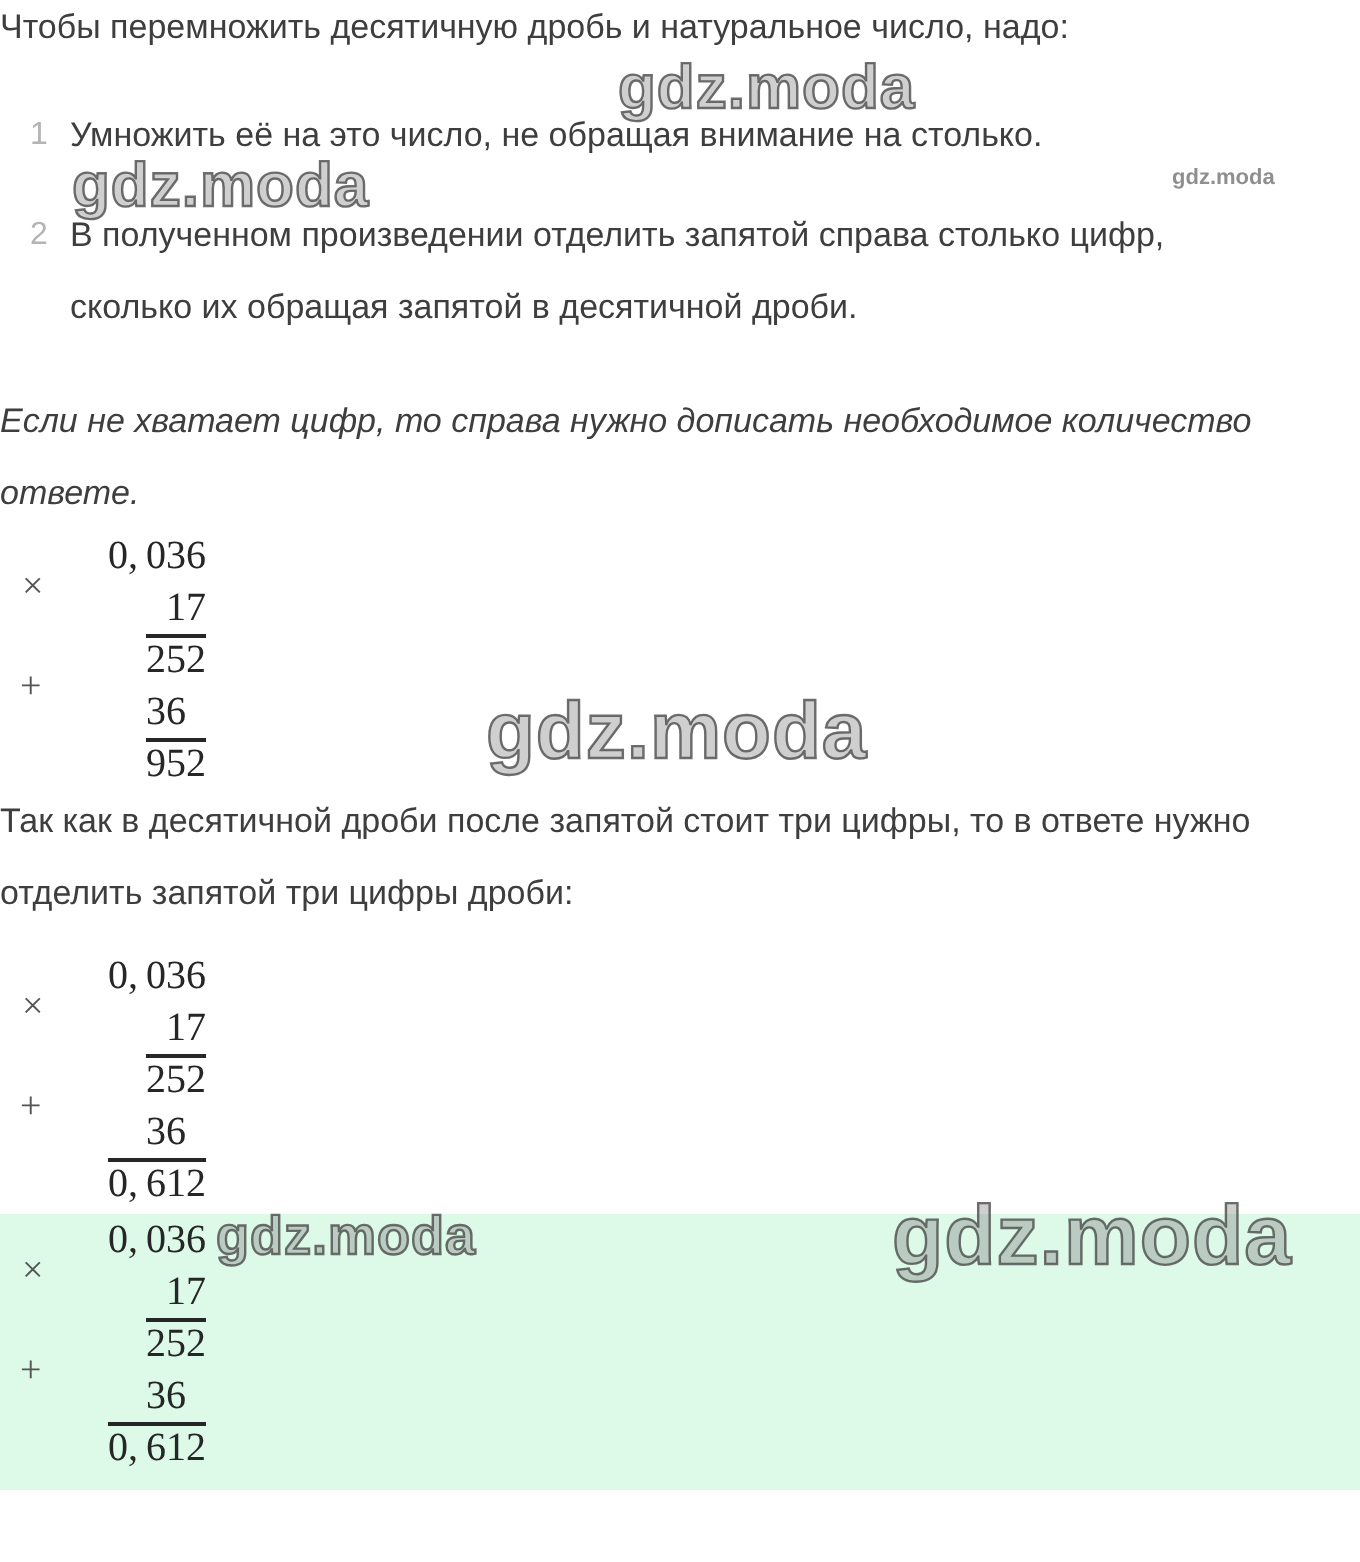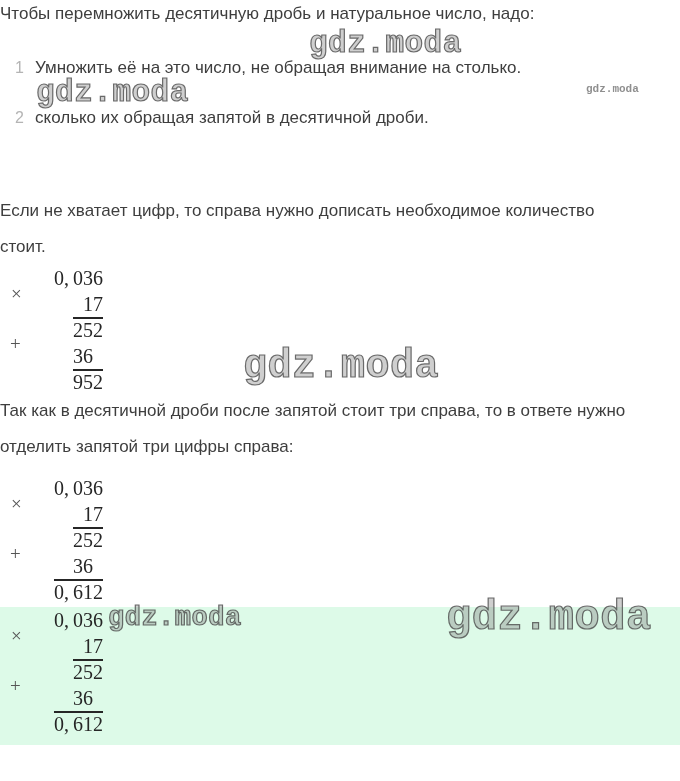--- a/index.html
+++ b/index.html
@@ -8,21 +8,21 @@
     width:680px;height:781px;
     background:#ffffff;
     overflow:hidden;
     font-family:"Liberation Sans","DejaVu Sans",sans-serif;
     color:#3e3e3e;
     font-size:17px;
   }
   .para,.step{position:absolute;left:0;right:0;line-height:36px;}
   .pline,.stepline{white-space:nowrap;}
   .p1{top:-4px;}
-  .p2{top:193px;}
+  .p2{top:193px;font-style:italic;}
   .p3{top:393px;}
   .step1{top:50px;}
   .step2{top:100px;}
   .step{padding-left:35px;}
   .stepnum{
     position:absolute;left:15px;top:0;
     color:#b4b4b4;font-size:16px;
   }
   
   .math{
@@ -48,21 +48,21 @@
   .op.plus{left:10px;top:69px;}
   
   .band{
     position:absolute;left:0;top:607px;
     width:680px;height:138px;
     background:#ddfae8;
   }
   
   .wm{
     position:absolute;white-space:nowrap;
-    font-family:Liberation Mono, monospace;
+    font-family:Liberation Sans, sans-serif;
     font-weight:bold;
     color:rgba(128,128,128,.38);
     -webkit-text-stroke:1.2px rgba(75,75,75,.8);
     letter-spacing:.5px;
   }
   .wm1{left:309px;top:26px;font-size:31px;}
   .wm2{left:36px;top:75px;font-size:31px;}
   .wm3{
     left:586px;top:83px;font-size:11px;
     -webkit-text-stroke:0;color:#8f8f8f;font-weight:600;letter-spacing:0;
@@ -80,41 +80,42 @@
     <div class="pline">Чтобы перемножить десятичную дробь и натуральное число, надо:</div>
   </div>
 
   <div class="step step1">
     <span class="stepnum">1</span>
     <div class="stepline">Умножить её на это число, не обращая внимание на столько.</div>
   </div>
 
   <div class="step step2">
     <span class="stepnum">2</span>
+    <div class="stepline">В полученном произведении отделить запятой справа столько цифр,</div>
     <div class="stepline">сколько их обращая запятой в десятичной дроби.</div>
   </div>
 
   <div class="para p2">
     <div class="pline">Если не хватает цифр, то справа нужно дописать необходимое количество</div>
-    <div class="pline">стоит.</div>
+    <div class="pline">ответе.</div>
   </div>
 
   <div class="math m1">
     <span class="op times">×</span>
     <span class="op plus">+</span>
     <div class="mrow">0, 036</div>
     <div class="mrow">17</div>
     <div class="mrow"><span class="ovl">252</span></div>
     <div class="mrow shift">36</div>
     <div class="mrow"><span class="ovl">952</span></div>
   </div>
 
   <div class="para p3">
-    <div class="pline">Так как в десятичной дроби после запятой стоит три справа, то в ответе нужно</div>
-    <div class="pline">отделить запятой три цифры справа:</div>
+    <div class="pline">Так как в десятичной дроби после запятой стоит три цифры, то в ответе нужно</div>
+    <div class="pline">отделить запятой три цифры дроби:</div>
   </div>
 
   <div class="math m2">
     <span class="op times">×</span>
     <span class="op plus">+</span>
     <div class="mrow">0, 036</div>
     <div class="mrow">17</div>
     <div class="mrow"><span class="ovl">252</span></div>
     <div class="mrow shift">36</div>
     <div class="mrow"><span class="ovl">0, 612</span></div>

